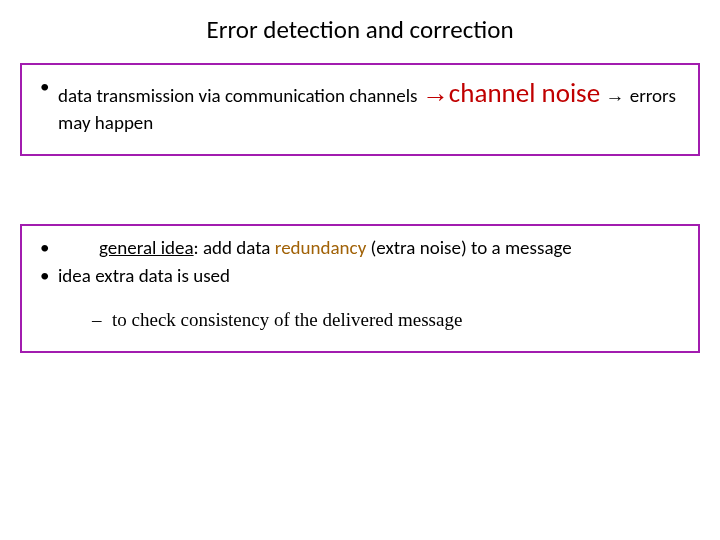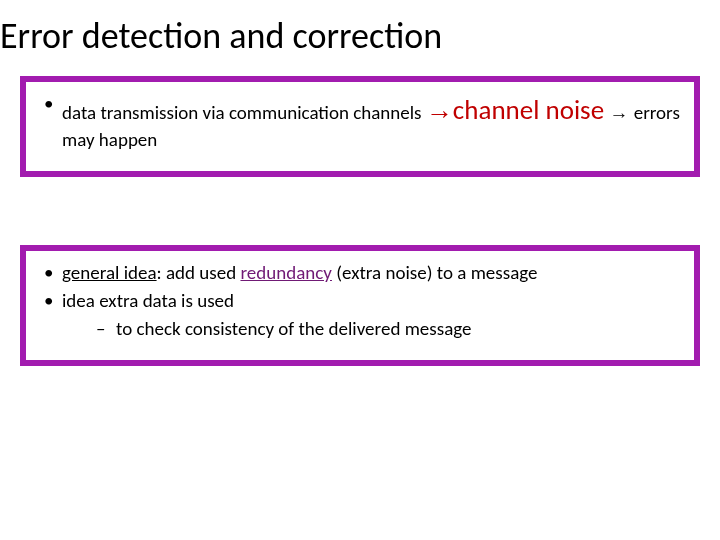--- a/index.html
+++ b/index.html
@@ -5,26 +5,27 @@
   * { margin: 0; padding: 0; box-sizing: border-box; }
   body {
     width: 720px;
     height: 540px;
     background: #fff;
     font-family: Calibri, Arial, sans-serif;
     color: #000;
     position: relative;
   }
   .title {
-    font-size: 36px;
+    text-align: center;
+    font-size: 25px;
     font-weight: 400;
     padding-top: 14px;
   }
   .box {
-    border: 6px solid #a21caf;
+    border: 2px solid #a21caf;
     margin: 18px 20px 0 20px;
     padding: 10px 14px 14px 14px;
   }
   .box2 {
     margin-top: 68px;
   }
   ul.top { list-style: none; }
   ul.top > li {
     position: relative;
     padding-left: 22px;
@@ -42,55 +43,55 @@
   }
   .arrow { font-family: Arial, sans-serif; }
   .red-big {
     color: #c00000;
     font-size: 27px;
   }
   .red-arrow {
     color: #c00000;
     font-size: 27px;
   }
-  ul.sub { list-style: none; margin-top: 2px; }
+  ul.sub { list-style: none; margin-top: 18px; font-family: Liberation Serif, serif; }
   ul.sub > li {
     position: relative;
     padding-left: 54px;
     font-size: 19px;
     line-height: 1.35;
     margin-bottom: 2px;
   }
   ul.sub > li::before {
     content: "–";
     position: absolute;
     left: 34px;
     top: 0;
     font-size: 19px;
   }
-  .ul { text-decoration: underline; }
-  .redword { color: #701a75; text-decoration: underline; }
+  .ul { text-decoration: underline; margin-left: 41px; }
+  .redword { color: #a16207; }
 </style>
 </head>
 <body>
 
 <div class="title">Error detection and correction</div>
 
 <div class="box">
   <ul class="top">
     <li>
       <span>data transmission via communication channels </span><span class="arrow red-arrow">→</span><span class="red-big">channel noise</span><span class="arrow"> → </span><span>errors may happen</span>
     </li>
   </ul>
 </div>
 
 <div class="box box2">
   <ul class="top">
     <li>
-      <span class="ul">general idea</span><span>: add used </span><span class="redword">redundancy</span><span> (extra noise) to a message</span>
+      <span class="ul">general idea</span><span>: add data </span><span class="redword">redundancy</span><span> (extra noise) to a message</span>
     </li>
     <li>
       <span>idea extra data is used</span>
       <ul class="sub">
         <li>to check consistency of the delivered message</li>
       </ul>
     </li>
   </ul>
 </div>
 

